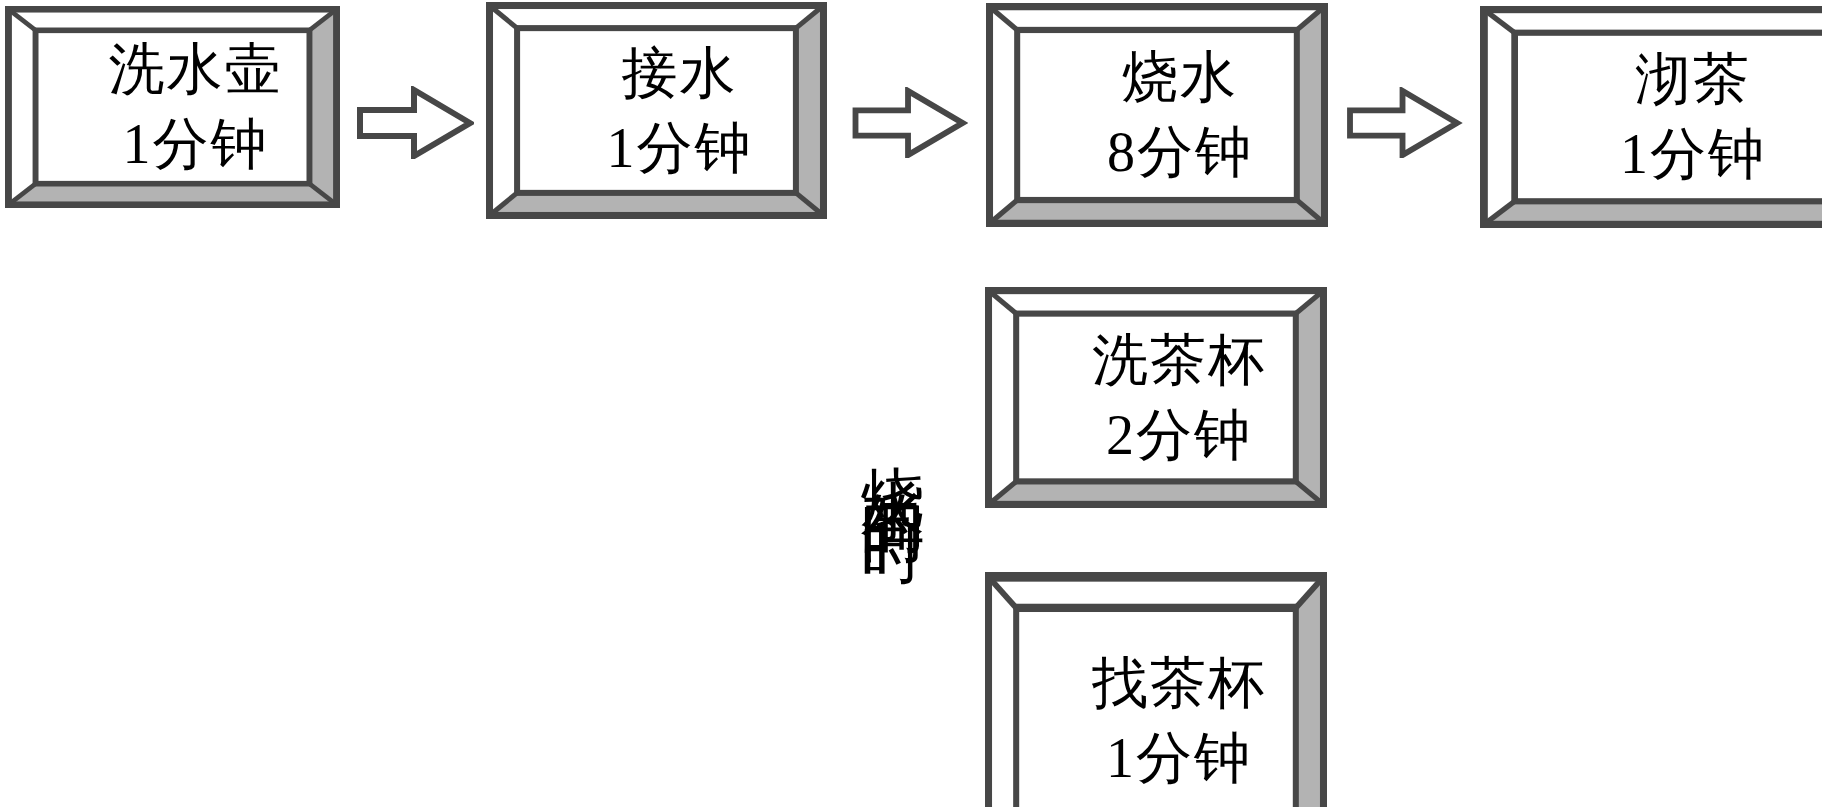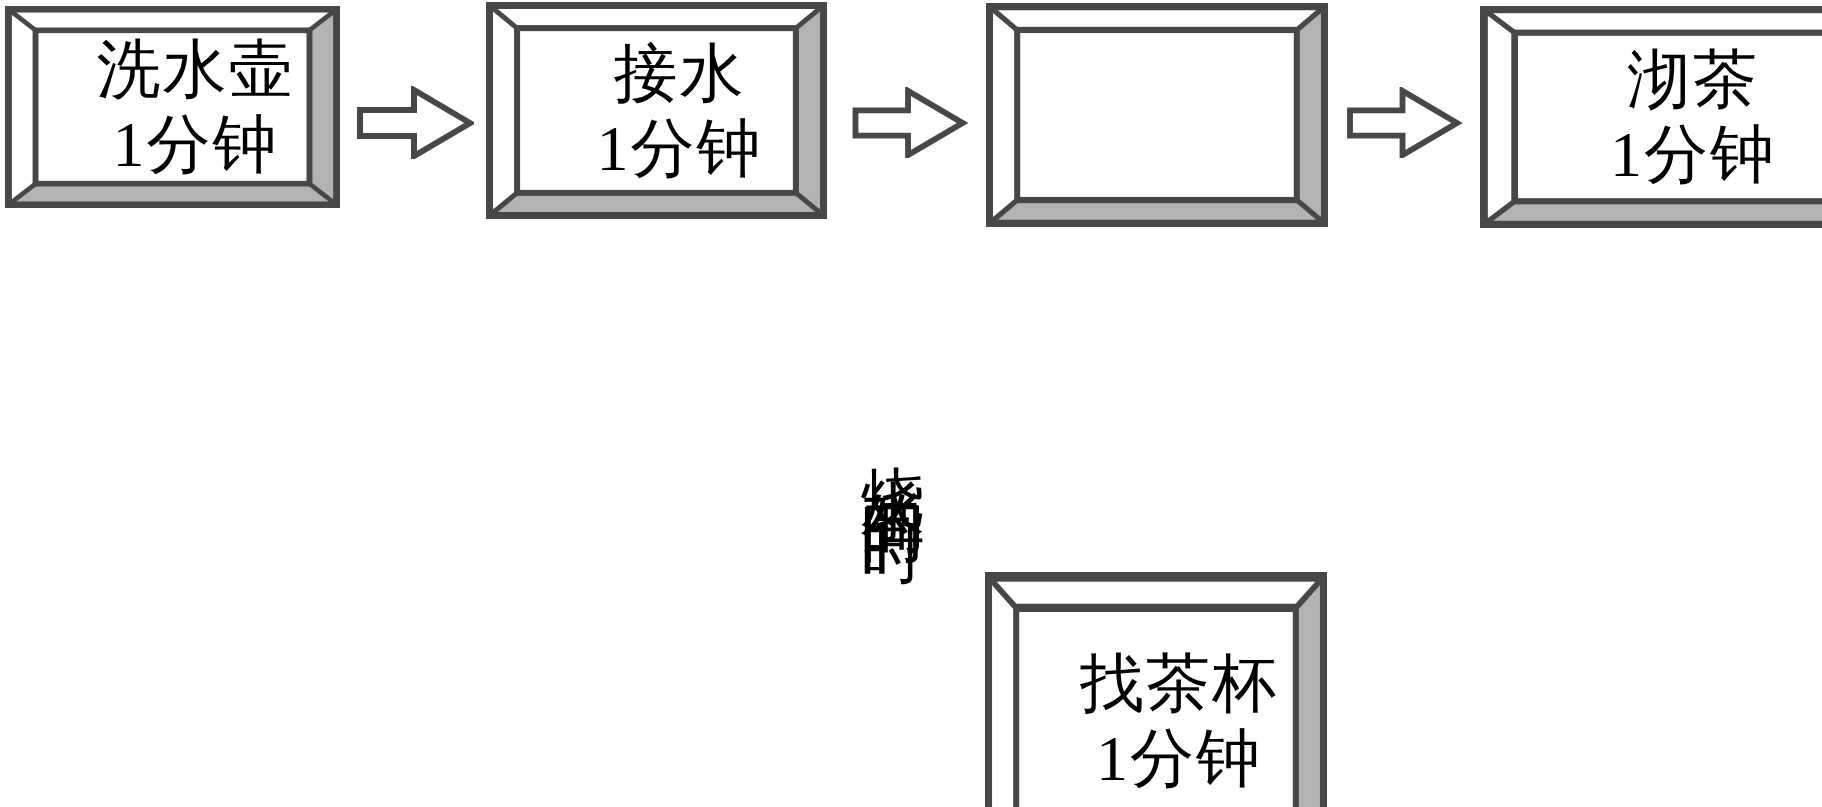--- a/index.html
+++ b/index.html
@@ -27,21 +27,21 @@
     display: block;
   }
   .box-text {
     position: absolute;
     inset: 0;
     display: flex;
     flex-direction: column;
     align-items: center;
     justify-content: center;
     text-align: center;
-    font-size: 64px;
+    font-size: 56px;
     line-height: 75px;
     letter-spacing: 2px;
     z-index: 2;
     margin-left: 46px;
   }
   .arrow {
     position: absolute;
     display: block;
   }
   .side-note {
@@ -111,20 +111,22 @@
       <polygon points="336.5,3.5 309,26 309,190 336.5,212.5" fill="#b3b3b3" stroke="none"></polygon>
       <polygon points="3.5,212.5 31,190 309,190 336.5,212.5" fill="#b3b3b3" stroke="none"></polygon>
       <line x1="3.5" y1="3.5" x2="31" y2="26" stroke="#474747" stroke-width="5"></line>
       <line x1="336.5" y1="3.5" x2="309" y2="26" stroke="#474747" stroke-width="5"></line>
       <line x1="3.5" y1="212.5" x2="31" y2="190" stroke="#474747" stroke-width="5"></line>
       <line x1="336.5" y1="212.5" x2="309" y2="190" stroke="#474747" stroke-width="5"></line>
       <rect x="31" y="26" width="278" height="164" fill="#ffffff" stroke="#474747" stroke-width="6"></rect>
       <rect x="3.5" y="3.5" width="333" height="209" fill="none" stroke="#474747" stroke-width="7"></rect>
     </svg>
     <div class="box-text">
+      <div>烧水</div>
+      <div>8分钟</div>
     </div>
   </div>
 
   <svg class="arrow" style="left:1344px; top:87px;" width="119" height="71" viewBox="0 0 118 73" aria-hidden="true">
     <polygon points="4,24 58,24 58,4 114,37 58,70 58,50 4,50" fill="#ffffff" stroke="#474747" stroke-width="6" stroke-linejoin="miter"></polygon>
   </svg>
 
   <div class="flow-box" style="left:1480px; top:6px; width:380px; height:222px;">
     <svg class="frame" viewBox="0 0 340 216" preserveAspectRatio="none" aria-hidden="true">
       <rect x="3.5" y="3.5" width="333" height="209" fill="#ffffff" stroke="none"></rect>
@@ -138,20 +140,37 @@
       <rect x="3.5" y="3.5" width="333" height="209" fill="none" stroke="#474747" stroke-width="7"></rect>
     </svg>
     <div class="box-text">
       <div>沏茶</div>
       <div>1分钟</div>
     </div>
   </div>
 
   <div class="side-note">烧水的同时</div>
 
+  <div class="flow-box" style="left:985px; top:287px; width:342px; height:221px;">
+    <svg class="frame" viewBox="0 0 340 216" preserveAspectRatio="none" aria-hidden="true">
+      <rect x="3.5" y="3.5" width="333" height="209" fill="#ffffff" stroke="none"></rect>
+      <polygon points="336.5,3.5 309,26 309,190 336.5,212.5" fill="#b3b3b3" stroke="none"></polygon>
+      <polygon points="3.5,212.5 31,190 309,190 336.5,212.5" fill="#b3b3b3" stroke="none"></polygon>
+      <line x1="3.5" y1="3.5" x2="31" y2="26" stroke="#474747" stroke-width="5"></line>
+      <line x1="336.5" y1="3.5" x2="309" y2="26" stroke="#474747" stroke-width="5"></line>
+      <line x1="3.5" y1="212.5" x2="31" y2="190" stroke="#474747" stroke-width="5"></line>
+      <line x1="336.5" y1="212.5" x2="309" y2="190" stroke="#474747" stroke-width="5"></line>
+      <rect x="31" y="26" width="278" height="164" fill="#ffffff" stroke="#474747" stroke-width="6"></rect>
+      <rect x="3.5" y="3.5" width="333" height="209" fill="none" stroke="#474747" stroke-width="7"></rect>
+    </svg>
+    <div class="box-text">
+      <div>洗茶杯</div>
+      <div>2分钟</div>
+    </div>
+  </div>
 
   <div class="flow-box" style="left:985px; top:572px; width:342px; height:298px;">
     <svg class="frame" viewBox="0 0 340 216" preserveAspectRatio="none" aria-hidden="true">
       <rect x="3.5" y="3.5" width="333" height="209" fill="#ffffff" stroke="none"></rect>
       <polygon points="336.5,3.5 309,26 309,190 336.5,212.5" fill="#b3b3b3" stroke="none"></polygon>
       <polygon points="3.5,212.5 31,190 309,190 336.5,212.5" fill="#b3b3b3" stroke="none"></polygon>
       <line x1="3.5" y1="3.5" x2="31" y2="26" stroke="#474747" stroke-width="5"></line>
       <line x1="336.5" y1="3.5" x2="309" y2="26" stroke="#474747" stroke-width="5"></line>
       <line x1="3.5" y1="212.5" x2="31" y2="190" stroke="#474747" stroke-width="5"></line>
       <line x1="336.5" y1="212.5" x2="309" y2="190" stroke="#474747" stroke-width="5"></line>

